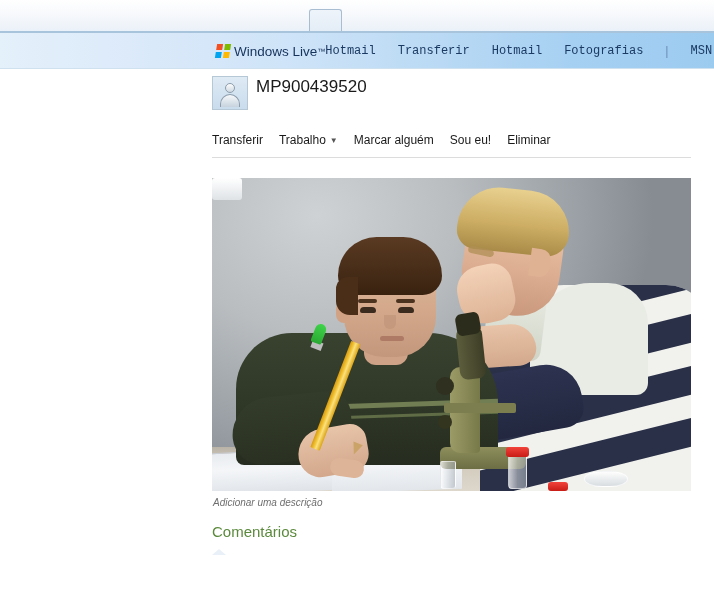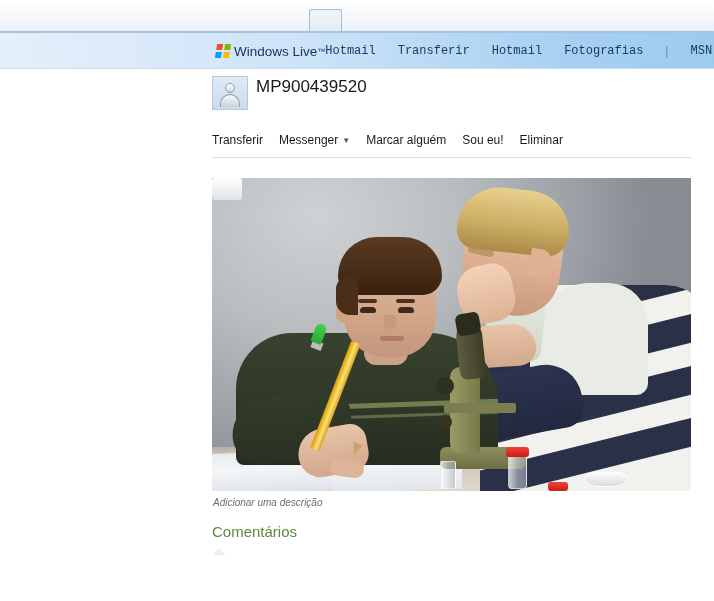--- a/index.html
+++ b/index.html
@@ -720,21 +720,21 @@
       <span class="head"></span>
       <span class="body"></span>
     </div>
     <div id="title-text-col">
       <div id="photo-title">MP900439520</div>
     </div>
   </div>
 
   <div id="toolbar">
     <a class="tool-link"><span>Transferir</span></a>
-    <a class="tool-link"><span>Messenger</span><span class="caret">▼</span></a>
+    <a class="tool-link"><span>Trabalho</span><span class="caret">▼</span></a>
     <a class="tool-link"><span>Marcar alguém</span></a>
     <a class="tool-link"><span>Sou eu!</span></a>
     <a class="tool-link"><span>Eliminar</span></a>
 
   </div>
   <div id="toolbar-rule"></div>
 
   <div id="photo-frame">
     <div id="photo" title="Dois rapazes numa aula de ciências: um escreve com um lápis amarelo num caderno, o outro observa por um microscópio">
       <div id="desk"></div>

